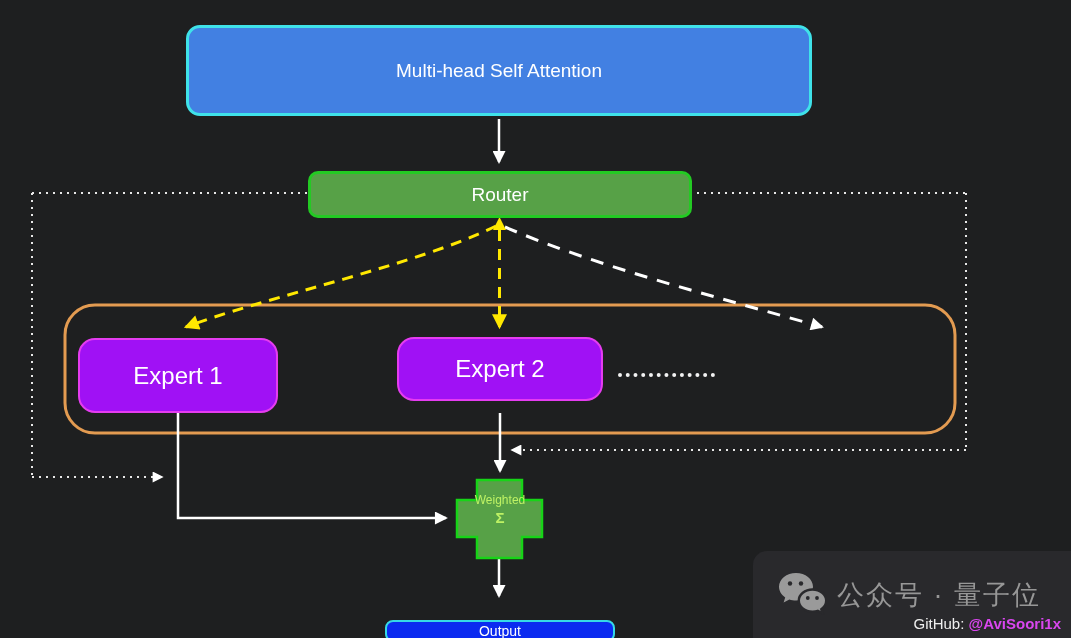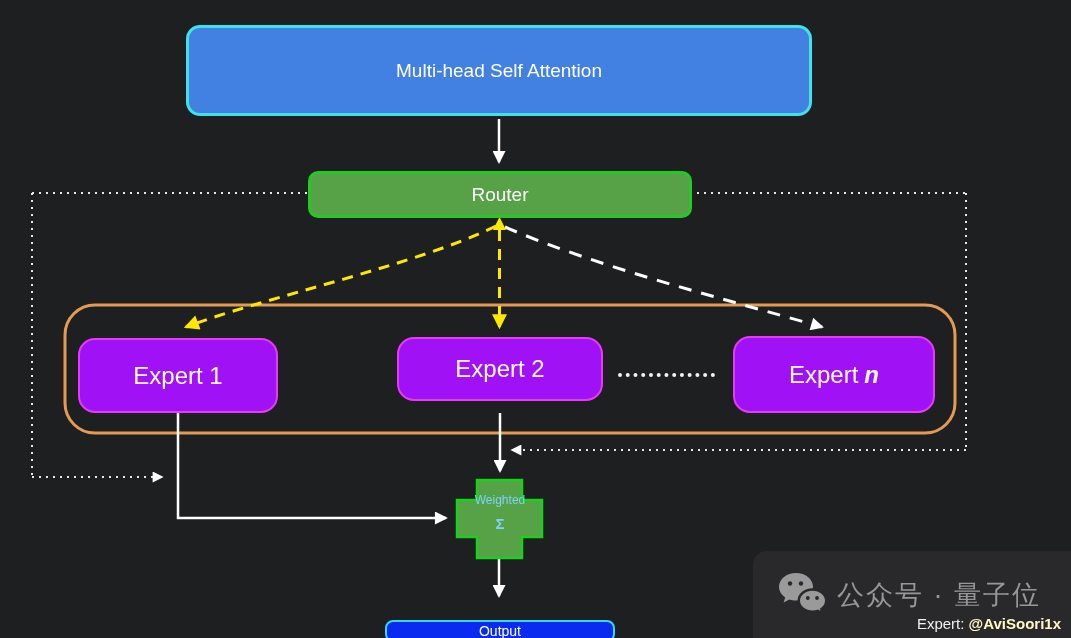--- a/index.html
+++ b/index.html
@@ -30,42 +30,42 @@
   .expert1{left:78px;top:338px;width:200px;height:75px;}
   .expert2{left:397px;top:337px;width:206px;height:64px;}
   .expertn{left:733px;top:336px;width:202px;height:77px;}
   .expertn .var{font-style:italic;font-weight:bold;margin-left:6px;}
   .ellipsis{
     position:absolute;z-index:2;left:618px;top:373px;width:97px;height:0;
     border-top:4px dotted #f2f2f2;
   }
   .cross-label{
     position:absolute;z-index:3;left:457px;top:493px;width:86px;
-    display:flex;flex-direction:column;align-items:center;gap:8px;
-    color:#7dd3fc;
+    display:flex;flex-direction:column;align-items:center;gap:2px;
+    color:#bef264;
   }
   .cross-label .l1{font-size:12px;}
   .cross-label .l2{font-size:15px;font-weight:bold;}
   .output{
     left:385px;top:620px;width:230px;height:22px;
     background:#0b2af0;border:2px solid #36d9e6;border-radius:8px;
     font-size:14px;
   }
   .wm-panel{
     position:absolute;z-index:2;left:753px;top:551px;width:318px;height:87px;
     background:#29292c;border-radius:14px 0 0 0;
   }
   .wm-row{
     position:absolute;left:24px;top:20px;display:flex;align-items:center;gap:10px;
   }
   .wm-text{color:#979797;font-size:27px;letter-spacing:2px;white-space:nowrap;}
   .wm-github{
     position:absolute;right:10px;bottom:6px;color:#efefef;font-size:15px;white-space:nowrap;
   }
-  .wm-github .handle{font-weight:bold;color:#fef9c3;text-align:center;}
+  .wm-github .handle{font-weight:bold;color:#d946ef;text-align:center;}
 </style>
 </head>
 <body>
 
 <div class="stage">
 
   <svg class="overlay" width="1071" height="638" viewBox="0 0 1071 638">
     <defs>
       <marker id="aw" viewBox="0 0 10 10" refX="8.5" refY="5" markerWidth="15" markerHeight="13" orient="auto" markerUnits="userSpaceOnUse">
         <path d="M0,0 L10,5 L0,10 z" fill="#ffffff"></path>
@@ -114,24 +114,20 @@
   <div class="box expert expert1">
     <span>Expert 1</span>
   </div>
 
   <div class="box expert expert2">
     <span>Expert 2</span>
   </div>
 
   <div class="ellipsis"></div>
 
-  <div class="box expert expertn">
-    <span>Expert</span>
-    <span class="var">n</span>
-  </div>
 
   <div class="cross-label">
     <span class="l1">Weighted</span>
     <span class="l2">Σ</span>
   </div>
 
   <div class="box output">
     <span>Output</span>
   </div>
 
@@ -149,17 +145,17 @@
           </g>
           <g fill="#29292c">
             <circle cx="30.8" cy="27" r="1.9"></circle>
             <circle cx="40" cy="27" r="1.9"></circle>
           </g>
         </svg>
       </span>
       <span class="wm-text">公众号 · 量子位</span>
     </div>
     <div class="wm-github">
-      <span>Expert: </span><span class="handle">@AviSoori1x</span>
+      <span>GitHub: </span><span class="handle">@AviSoori1x</span>
     </div>
   </div>
 
 </div>
 
 </body></html>

